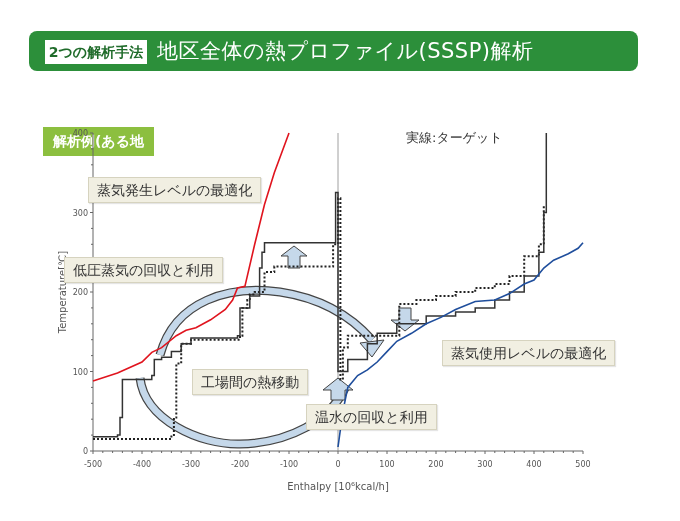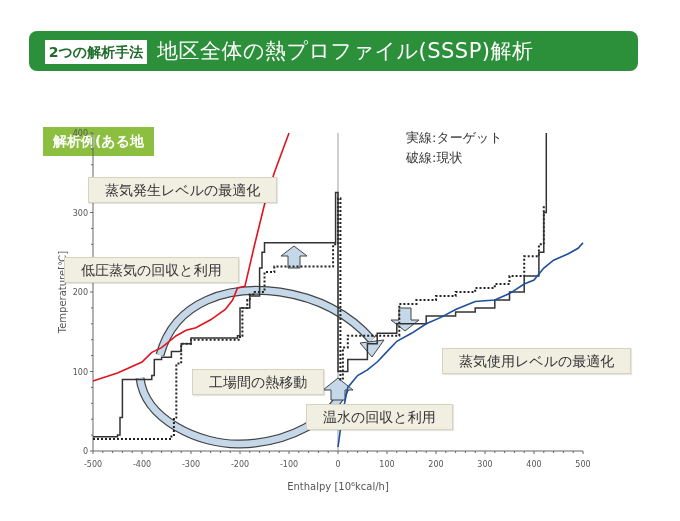--- a/index.html
+++ b/index.html
@@ -2,21 +2,21 @@
 <html><head>
 <meta charset="utf-8">
 <style>
   html,body{margin:0;padding:0;background:#fff;}
   body{width:680px;height:521px;position:relative;overflow:hidden;font-family:"DejaVu Sans",sans-serif;}
   .banner{position:absolute;left:29px;top:31px;width:609px;height:40px;background:#2c8f3a;border-radius:8px;}
   .banner-tag{position:absolute;left:45px;top:40px;width:102px;height:24px;background:#fff;color:#1f6b2a;font-size:14px;font-weight:bold;line-height:24px;text-align:center;}
   .banner-title{position:absolute;left:157px;top:36px;color:#fff;font-size:21px;line-height:30px;white-space:nowrap;letter-spacing:0.5px;text-align:center;}
   .subtag{position:absolute;left:43px;top:91px;width:111px;height:29px;background:#8cbf3f;color:#fff;font-size:14px;font-weight:bold;line-height:29px;text-align:center;margin-top:36px;}
   svg{position:absolute;left:0;top:0;}
-  .ann{position:absolute;background:#f1efe2;border:1px solid #d6d3bf;color:#333;font-size:14px;line-height:24px;padding:0 16px;white-space:nowrap;box-shadow:1px 1px 1px rgba(0,0,0,0.1);}
+  .ann{position:absolute;background:#f1efe2;border:1px solid #d6d3bf;color:#333;font-size:14px;line-height:24px;padding:0 8px;white-space:nowrap;box-shadow:1px 1px 1px rgba(0,0,0,0.1);}
   .legend{position:absolute;left:384px;top:128px;font-size:13px;color:#333;line-height:20px;margin-left:22px;}
   .tick{font-family:"DejaVu Sans",sans-serif;font-size:8px;fill:#555;}
   .axlabel{font-family:"DejaVu Sans",sans-serif;font-size:10px;fill:#555;}
 </style>
 </head>
 <body>
 
 <div class="banner"></div>
 <div class="banner-tag">2つの解析手法</div>
 <div class="banner-title">地区全体の熱プロファイル(SSSP)解析</div>
@@ -139,20 +139,19 @@
   </g>
 
   <path id="curve-dashed" fill="none" stroke="#222" stroke-width="2" stroke-dasharray="2,2" d="M93.0,439.1 L171.4,439.1 L171.4,435.1 L173.9,435.1 L173.9,417.6 L176.3,417.6 L176.3,363.6 L181.2,363.6 L181.2,343.7 L191.0,343.7 L191.0,339.7 L240.0,339.7 L240.0,335.7 L242.4,335.7 L242.4,307.9 L247.3,307.9 L247.3,300.0 L249.8,300.0 L249.8,294.4 L254.7,294.4 L254.7,292.0 L264.5,292.0 L264.5,272.1 L274.3,272.1 L274.3,266.6 L293.9,266.6 L293.9,266.6 L333.1,266.6 L333.1,244.3 L338.0,244.3 L338.0,198.2 L340.4,198.2 L340.4,379.4 L342.9,379.4 L342.9,347.6 L347.8,347.6 L347.8,335.7 L367.4,335.7 L367.4,335.7 L396.8,335.7 L396.8,335.7 L399.3,335.7 L399.3,303.9 L416.4,303.9 L416.4,300.0 L436.0,300.0 L436.0,296.0 L455.6,296.0 L455.6,292.0 L475.2,292.0 L475.2,288.0 L494.8,288.0 L494.8,284.0 L509.5,284.0 L509.5,276.1 L524.2,276.1 L524.2,256.2 L538.9,256.2 L538.9,244.3 L543.8,244.3 L543.8,204.5"></path>
   <path id="curve-solid" fill="none" stroke="#333" stroke-width="1.5" d="M93.0,436.7 L117.5,436.7 L117.5,435.1 L120.0,435.1 L120.0,417.6 L122.4,417.6 L122.4,379.4 L151.8,379.4 L151.8,375.5 L154.3,375.5 L154.3,359.6 L161.6,359.6 L161.6,357.2 L171.4,357.2 L171.4,351.6 L181.2,351.6 L181.2,343.7 L191.0,343.7 L191.0,338.1 L237.5,338.1 L237.5,335.7 L240.0,335.7 L240.0,307.9 L249.8,307.9 L249.8,296.0 L259.6,296.0 L259.6,292.0 L259.6,292.0 L259.6,268.1 L262.0,268.1 L262.0,252.3 L264.5,252.3 L264.5,242.7 L289.0,242.7 L289.0,242.7 L335.6,242.7 L335.6,242.7 L335.6,242.7 L335.6,192.6 L338.0,192.6 L338.0,371.5 L347.8,371.5 L347.8,371.5 L347.8,371.5 L347.8,359.6 L367.4,359.6 L367.4,359.6 L367.4,359.6 L367.4,343.7 L377.2,343.7 L377.2,343.7 L377.2,343.7 L377.2,333.3 L396.8,333.3 L396.8,323.8 L426.2,323.8 L426.2,315.9 L455.6,315.9 L455.6,311.9 L475.2,311.9 L475.2,307.9 L494.8,307.9 L494.8,300.0 L509.5,300.0 L509.5,292.0 L524.2,292.0 L524.2,276.1 L538.9,276.1 L538.9,252.3 L543.8,252.3 L543.8,212.5 L546.3,212.5 L546.3,133.0"></path>
   <path id="curve-red" fill="none" stroke="#e0141e" stroke-width="1.6" d="M93.0,381.0 L117.5,373.1 L142.0,362.0 L151.8,352.4 L161.6,347.6 L176.3,335.7 L186.1,330.2 L195.9,327.8 L210.6,319.8 L225.3,309.5 L232.6,300.0 L237.5,288.0 L244.9,286.4 L254.7,244.3 L264.5,204.5 L274.3,172.8 L289.0,133.0"></path>
   <path id="curve-blue" fill="none" stroke="#1f4e9c" stroke-width="1.6" d="M338.0,447.0 L342.9,411.3 L347.8,387.4 L357.6,375.5 L367.4,369.9 L377.2,362.0 L387.0,351.6 L396.8,341.3 L411.5,333.3 L426.2,323.8 L440.9,317.4 L455.6,309.5 L475.2,301.5 L494.8,300.0 L509.5,293.6 L524.2,284.0 L534.0,280.1 L543.8,268.1 L553.6,260.2 L568.3,253.8 L578.1,248.3 L583.0,242.7"></path>
 </svg>
 
 <div class="legend">
   <div>実線:ターゲット</div>
-  <div>破線:現状</div>
 </div>
 
 <div class="ann" style="left:88px;top:177px;">蒸気発生レベルの最適化</div>
 <div class="ann" style="left:64px;top:257px;">低圧蒸気の回収と利用</div>
 <div class="ann" style="left:192px;top:369px;">工場間の熱移動</div>
 <div class="ann" style="left:263px;top:404px;margin-left:43px;">温水の回収と利用</div>
-<div class="ann" style="left:442px;top:348px;">蒸気使用レベルの最適化</div>
+<div class="ann" style="left:442px;top:340px;">蒸気使用レベルの最適化</div>
 
 </body></html>

